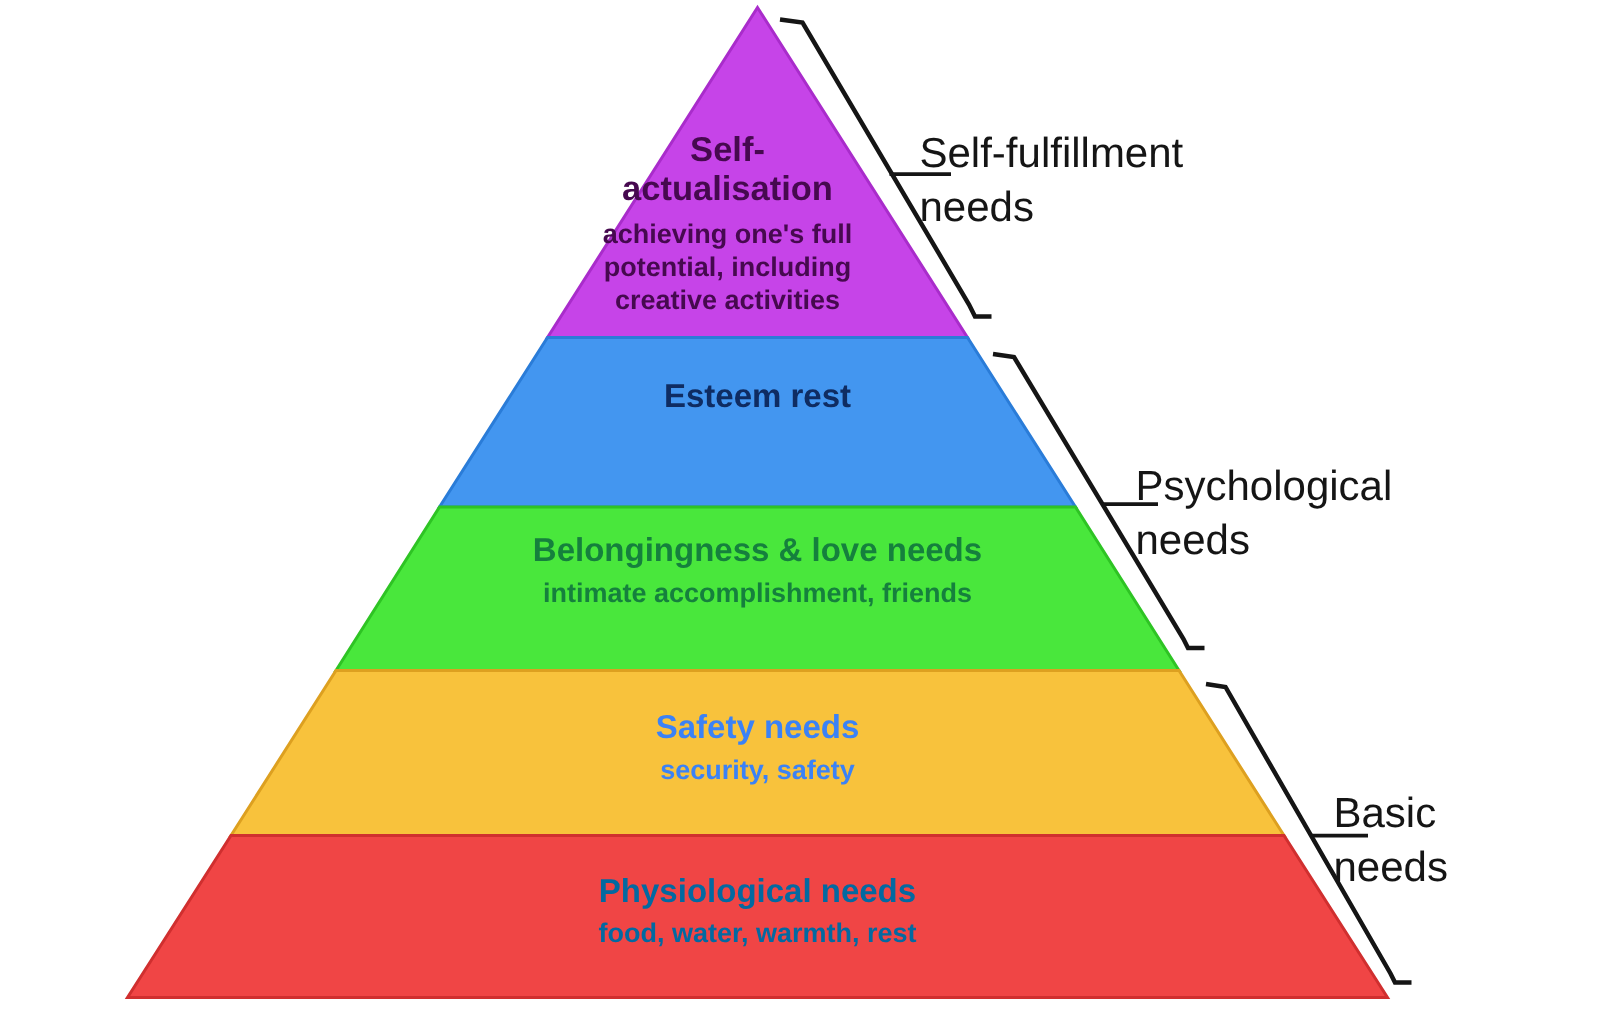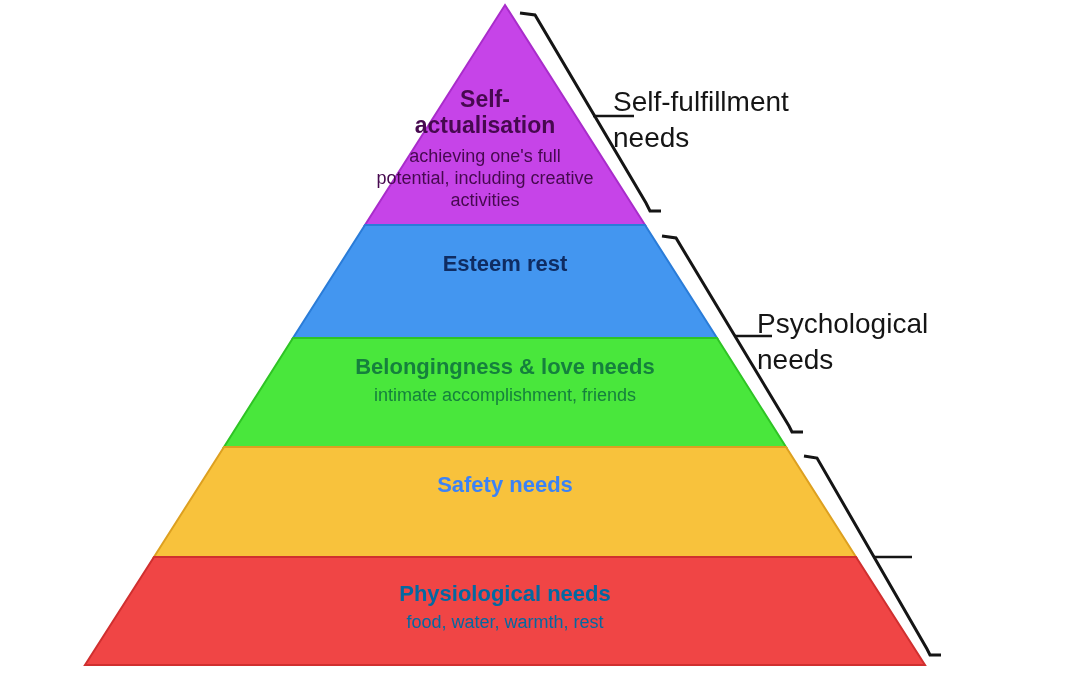--- a/index.html
+++ b/index.html
@@ -20,20 +20,21 @@
   .level-title{
     font-weight:bold;
     font-size:22px;
     line-height:1.15;
     margin:0 auto;
   }
   .level-subtitle{
     font-size:18px;
     line-height:1.22;
     margin:6px auto 0 auto;
+    font-weight:bold;
   }
   
   .lv0 .level-title{max-width:178px;font-size:23px;}
   .lv0 .level-subtitle{max-width:218px;margin-top:7px;}
   .group-label{
     position:absolute;
     transform:translateX(-50%);
     text-align:left;
     font-size:28px;
     line-height:1.3;
@@ -73,25 +74,27 @@
     <div class="level-title">Esteem rest</div>
   </div>
 
   <div class="level-text lv2" style="left: 505px; top: 354px; width: 520px; color: #15803d;">
     <div class="level-title">Belongingness &amp; love needs</div>
     <div class="level-subtitle">intimate accomplishment, friends</div>
   </div>
 
   <div class="level-text lv3" style="left: 505px; top: 472px; width: 520px; color: #3b82f6;">
     <div class="level-title">Safety needs</div>
+    <div class="level-subtitle">security, safety</div>
   </div>
 
   <div class="level-text lv4" style="left: 505px; top: 581px; width: 560px; color: #0369a1;">
     <div class="level-title">Physiological needs</div>
     <div class="level-subtitle">food, water, warmth, rest</div>
   </div>
 
   <div class="group-label" style="left:719px;top:84px;width:212px;">Self-fulfillment needs</div>
 
   <div class="group-label" style="left:853px;top:306px;width:192px;">Psychological needs</div>
 
+  <div class="group-label" style="left:950px;top:524px;width:122px;">Basic needs</div>
 
 </div>
 
 </body></html>

